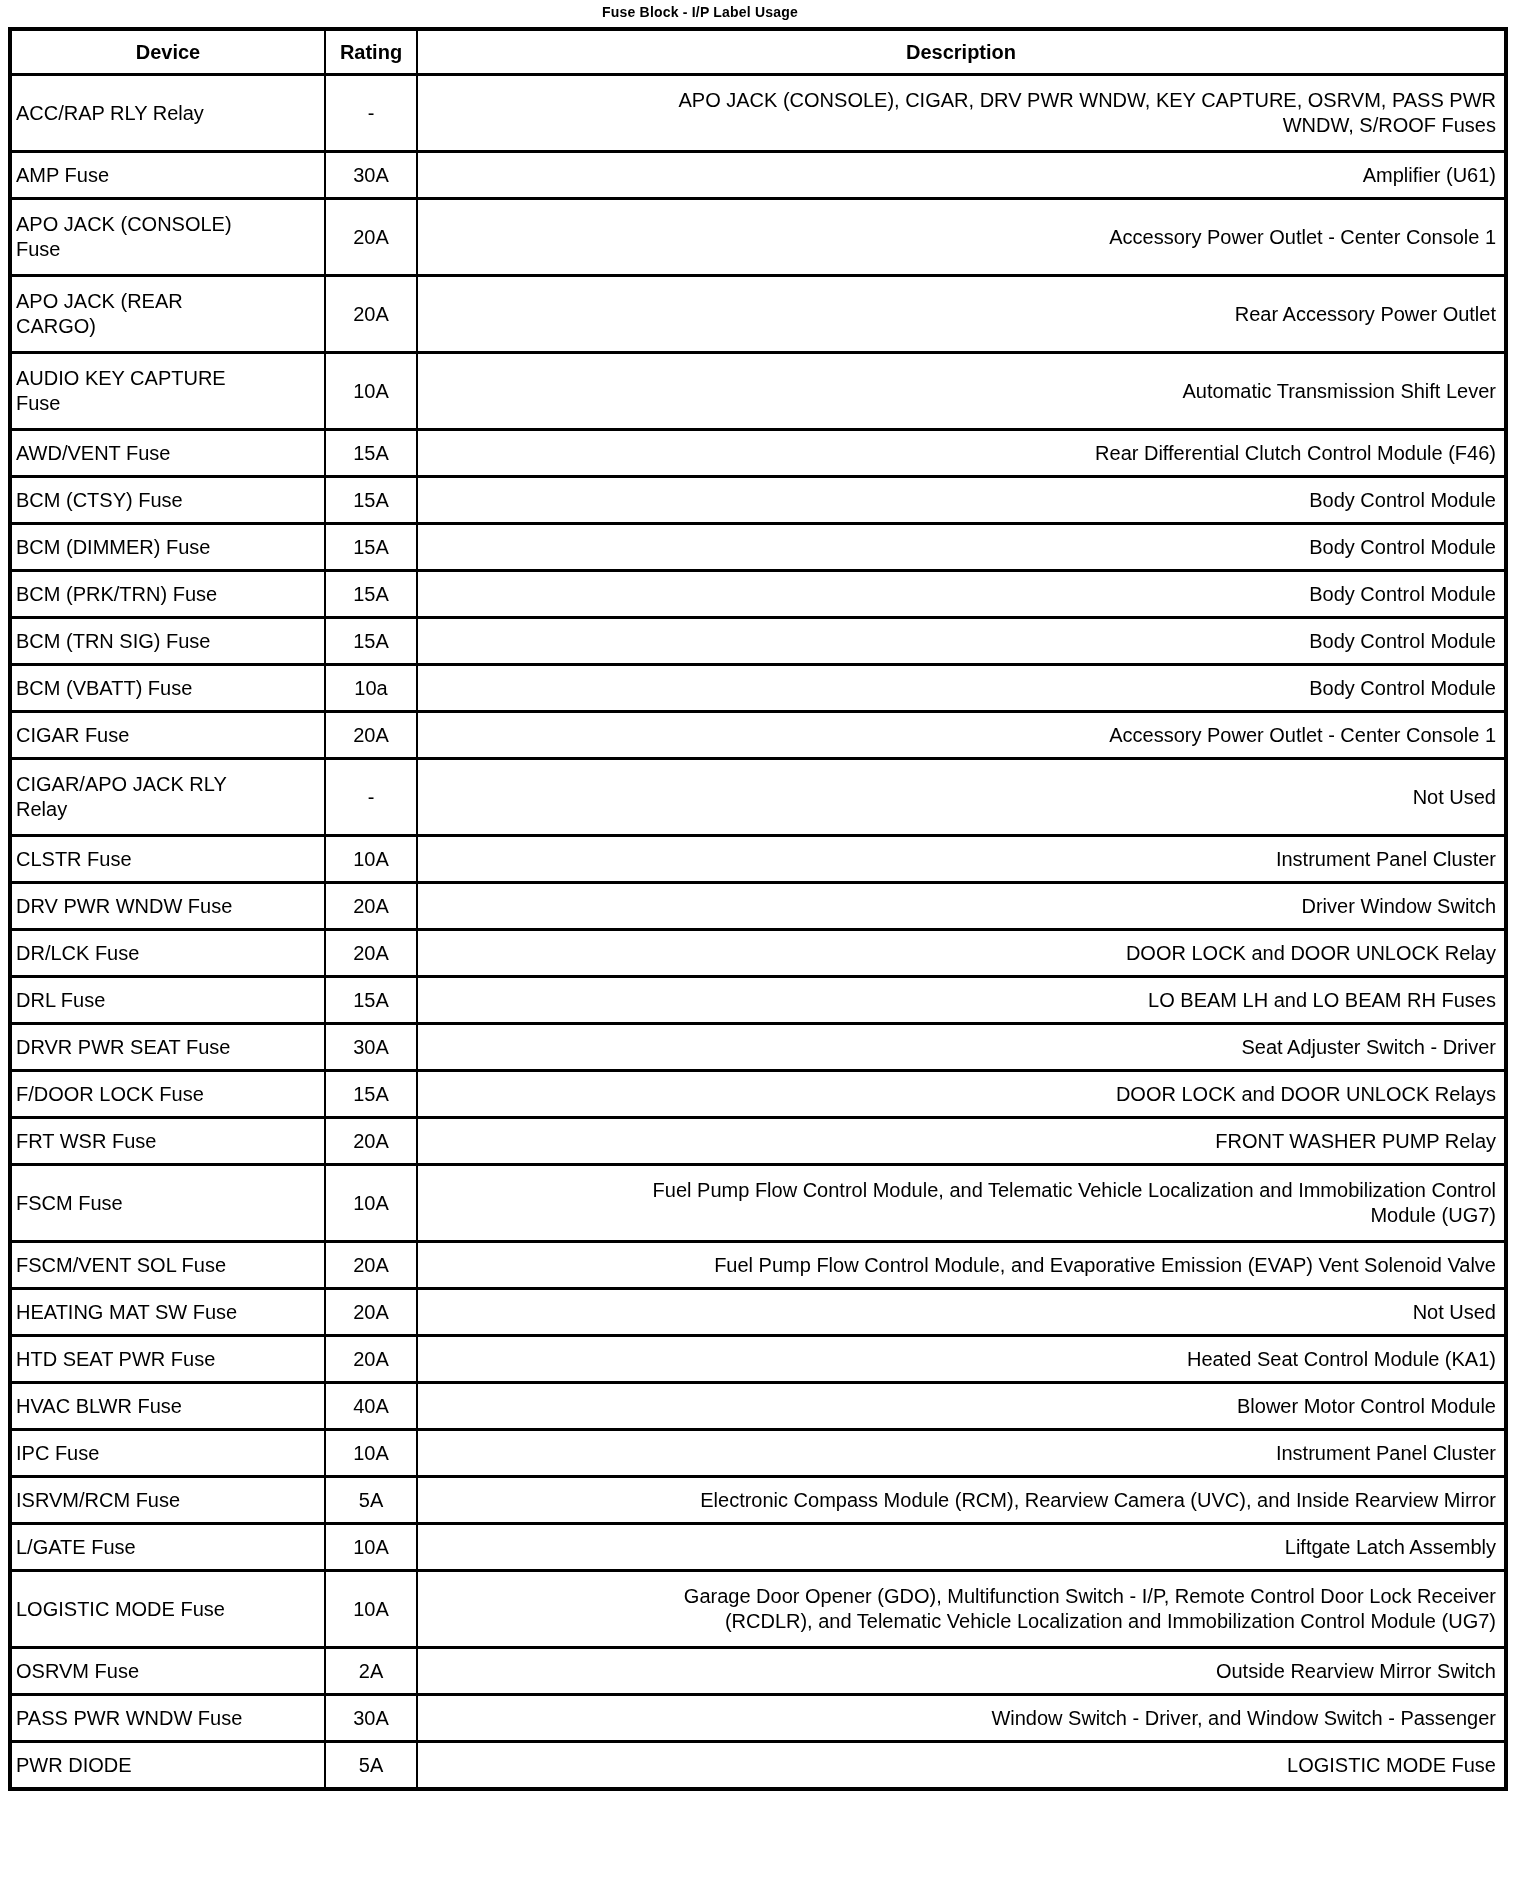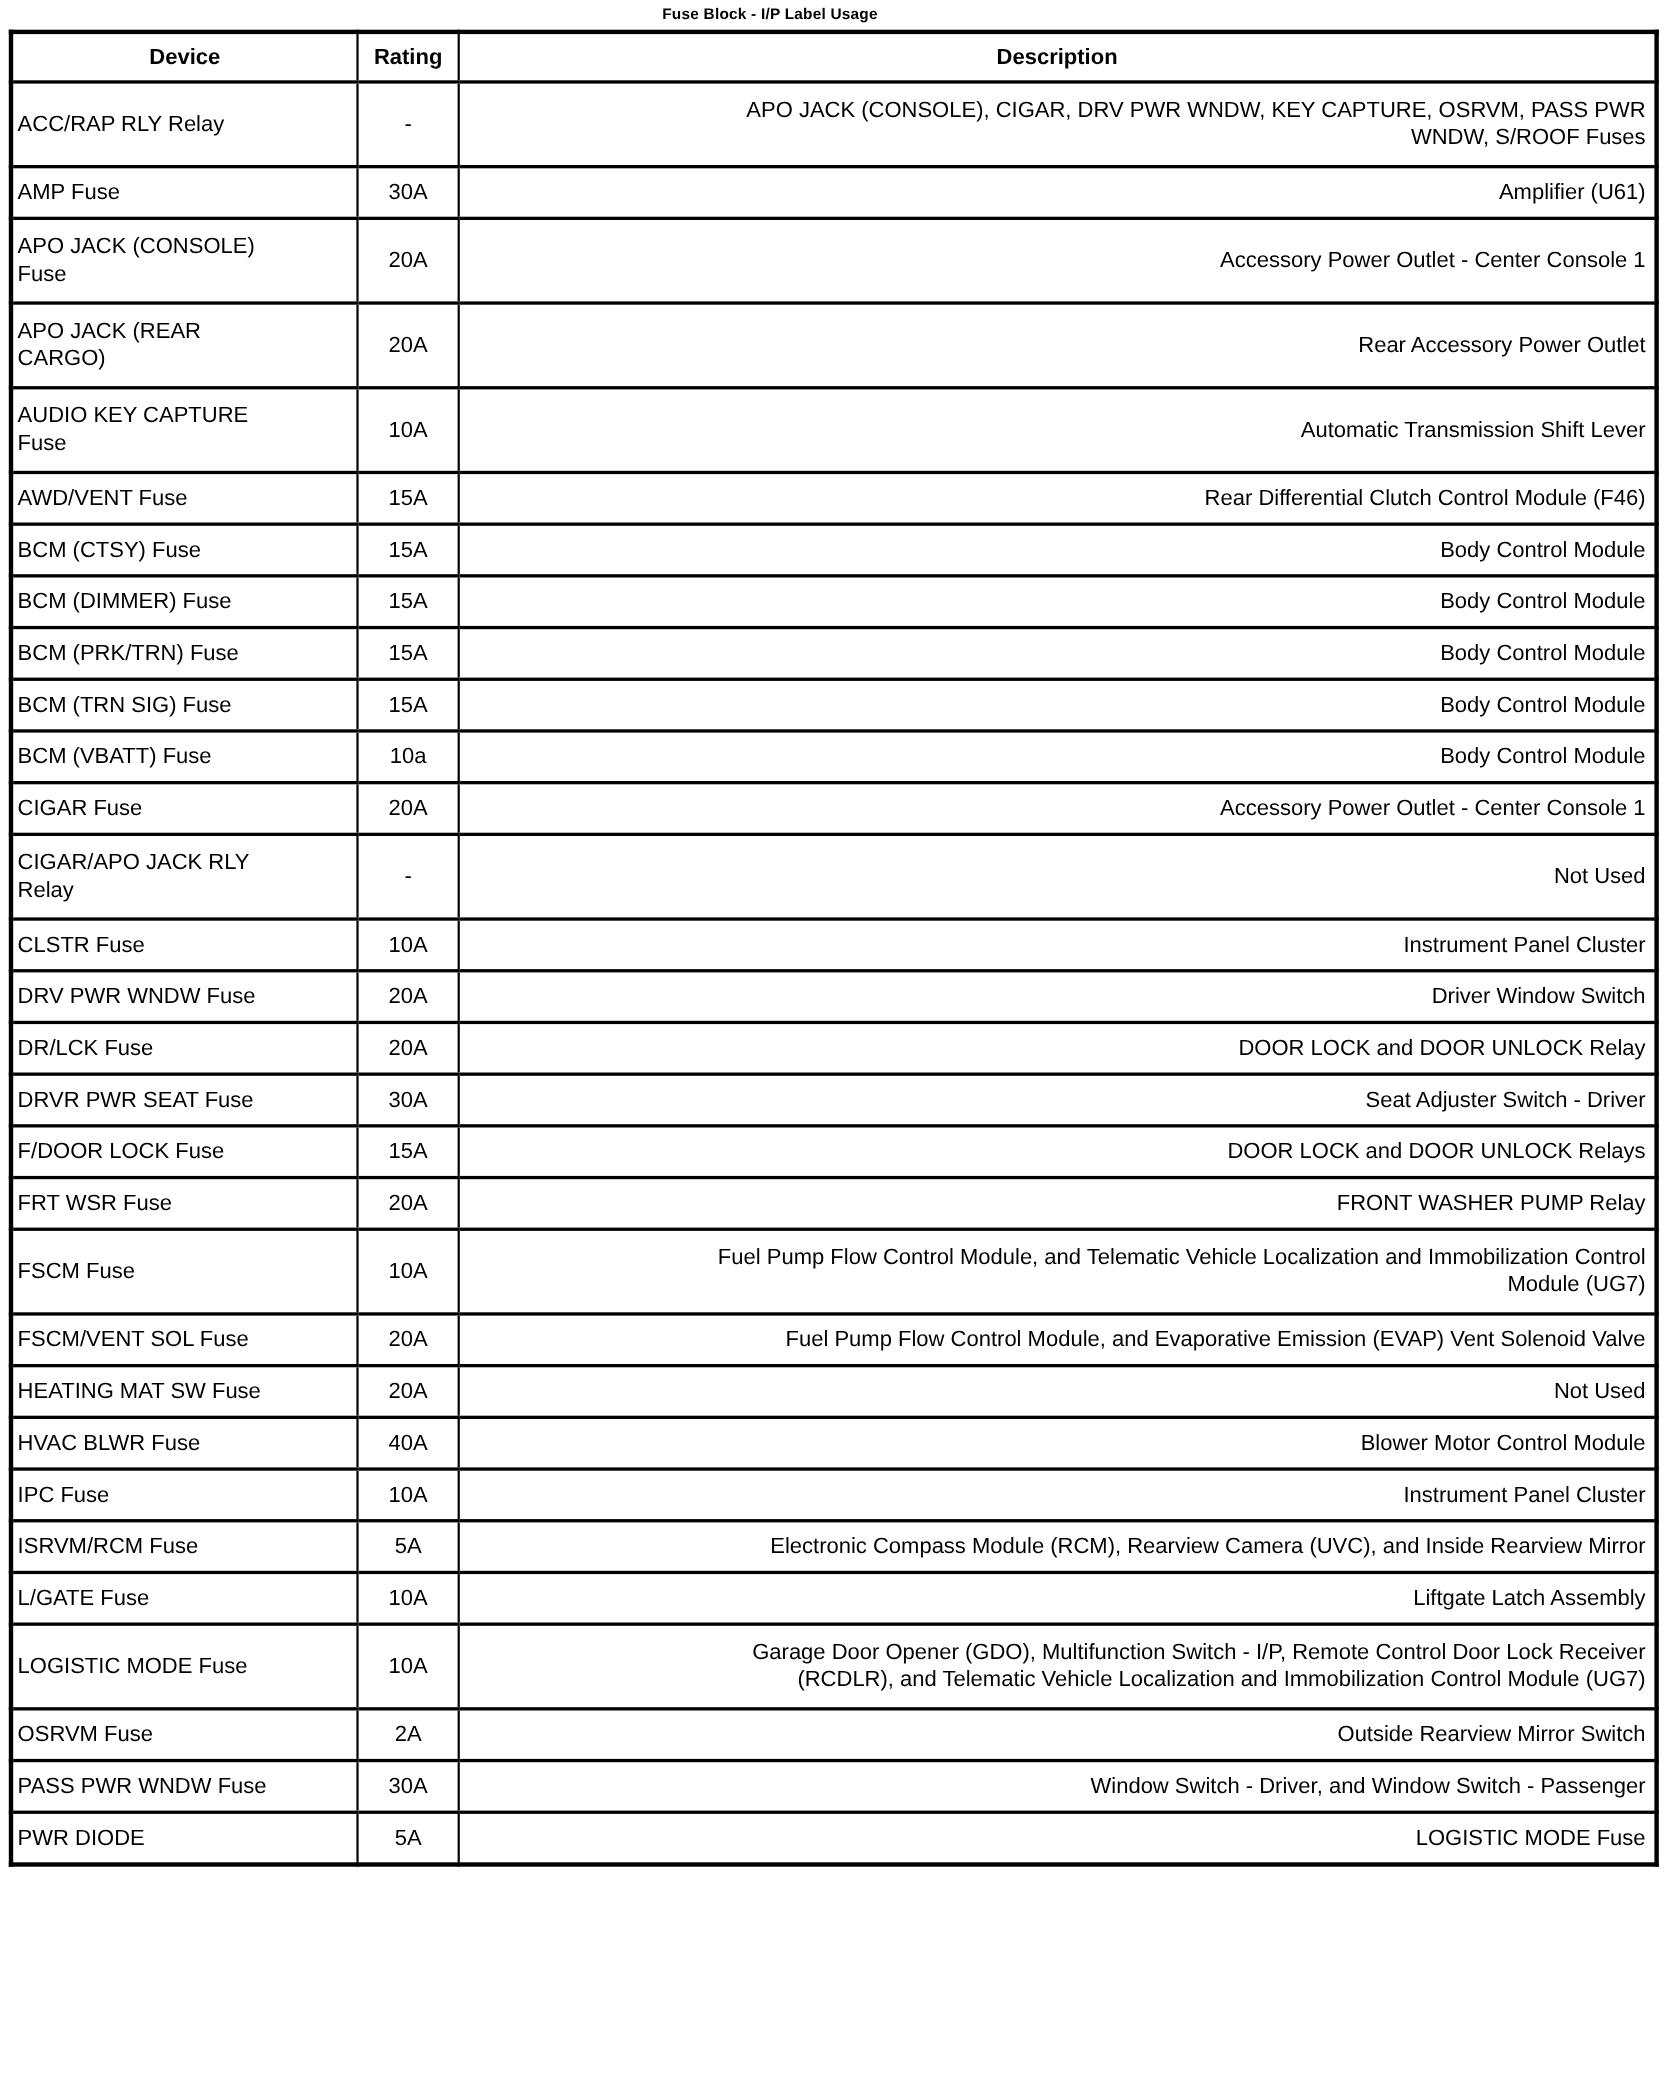--- a/index.html
+++ b/index.html
@@ -161,20 +161,25 @@
           <td class="cell-device">DRV PWR WNDW Fuse</td>
           <td class="cell-rating">20A</td>
           <td class="cell-description">Driver Window Switch</td>
         </tr>
         <tr>
           <td class="cell-device">DR/LCK Fuse</td>
           <td class="cell-rating">20A</td>
           <td class="cell-description">DOOR LOCK and DOOR UNLOCK Relay</td>
         </tr>
         <tr>
+          <td class="cell-device">DRL Fuse</td>
+          <td class="cell-rating">15A</td>
+          <td class="cell-description">LO BEAM LH and LO BEAM RH Fuses</td>
+        </tr>
+        <tr>
           <td class="cell-device">DRVR PWR SEAT Fuse</td>
           <td class="cell-rating">30A</td>
           <td class="cell-description">Seat Adjuster Switch - Driver</td>
         </tr>
         <tr>
           <td class="cell-device">F/DOOR LOCK Fuse</td>
           <td class="cell-rating">15A</td>
           <td class="cell-description">DOOR LOCK and DOOR UNLOCK Relays</td>
         </tr>
         <tr>
@@ -192,20 +197,25 @@
           <td class="cell-device">FSCM/VENT SOL Fuse</td>
           <td class="cell-rating">20A</td>
           <td class="cell-description">Fuel Pump Flow Control Module, and Evaporative Emission (EVAP) Vent Solenoid Valve</td>
         </tr>
         <tr>
           <td class="cell-device">HEATING MAT SW Fuse</td>
           <td class="cell-rating">20A</td>
           <td class="cell-description">Not Used</td>
         </tr>
         <tr>
+          <td class="cell-device">HTD SEAT PWR Fuse</td>
+          <td class="cell-rating">20A</td>
+          <td class="cell-description">Heated Seat Control Module (KA1)</td>
+        </tr>
+        <tr>
           <td class="cell-device">HVAC BLWR Fuse</td>
           <td class="cell-rating">40A</td>
           <td class="cell-description">Blower Motor Control Module</td>
         </tr>
         <tr>
           <td class="cell-device">IPC Fuse</td>
           <td class="cell-rating">10A</td>
           <td class="cell-description">Instrument Panel Cluster</td>
         </tr>
         <tr>

